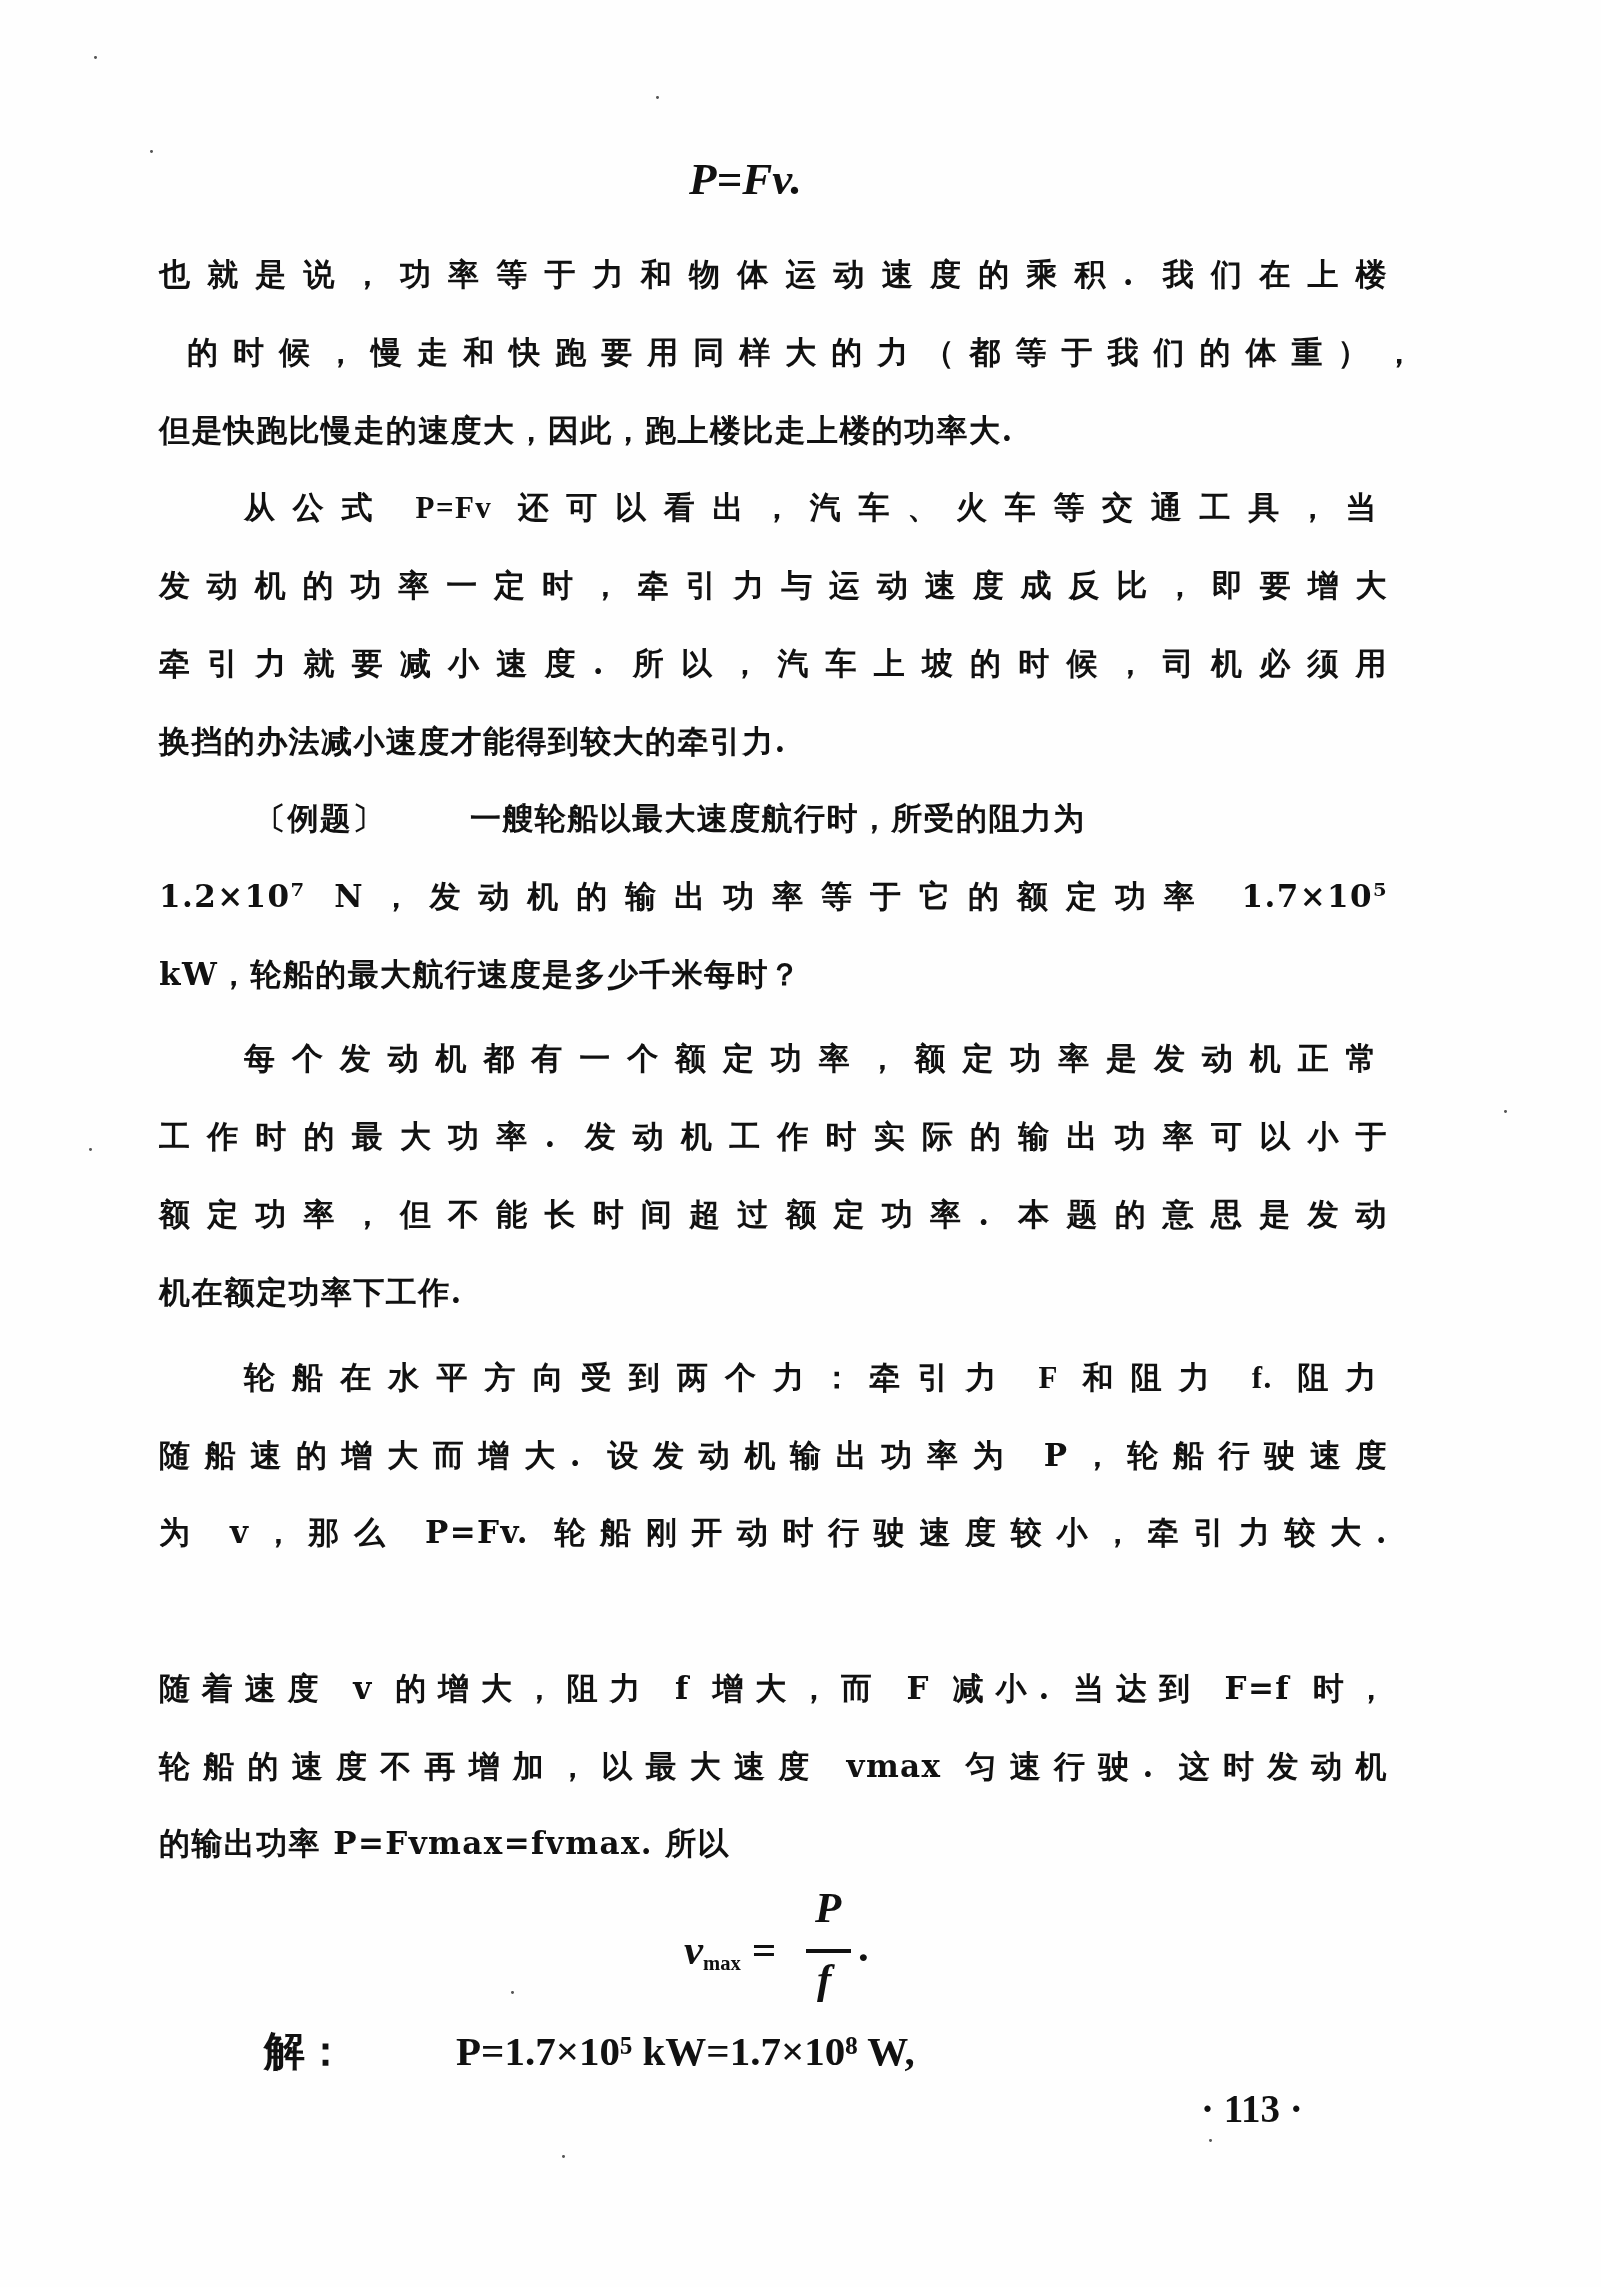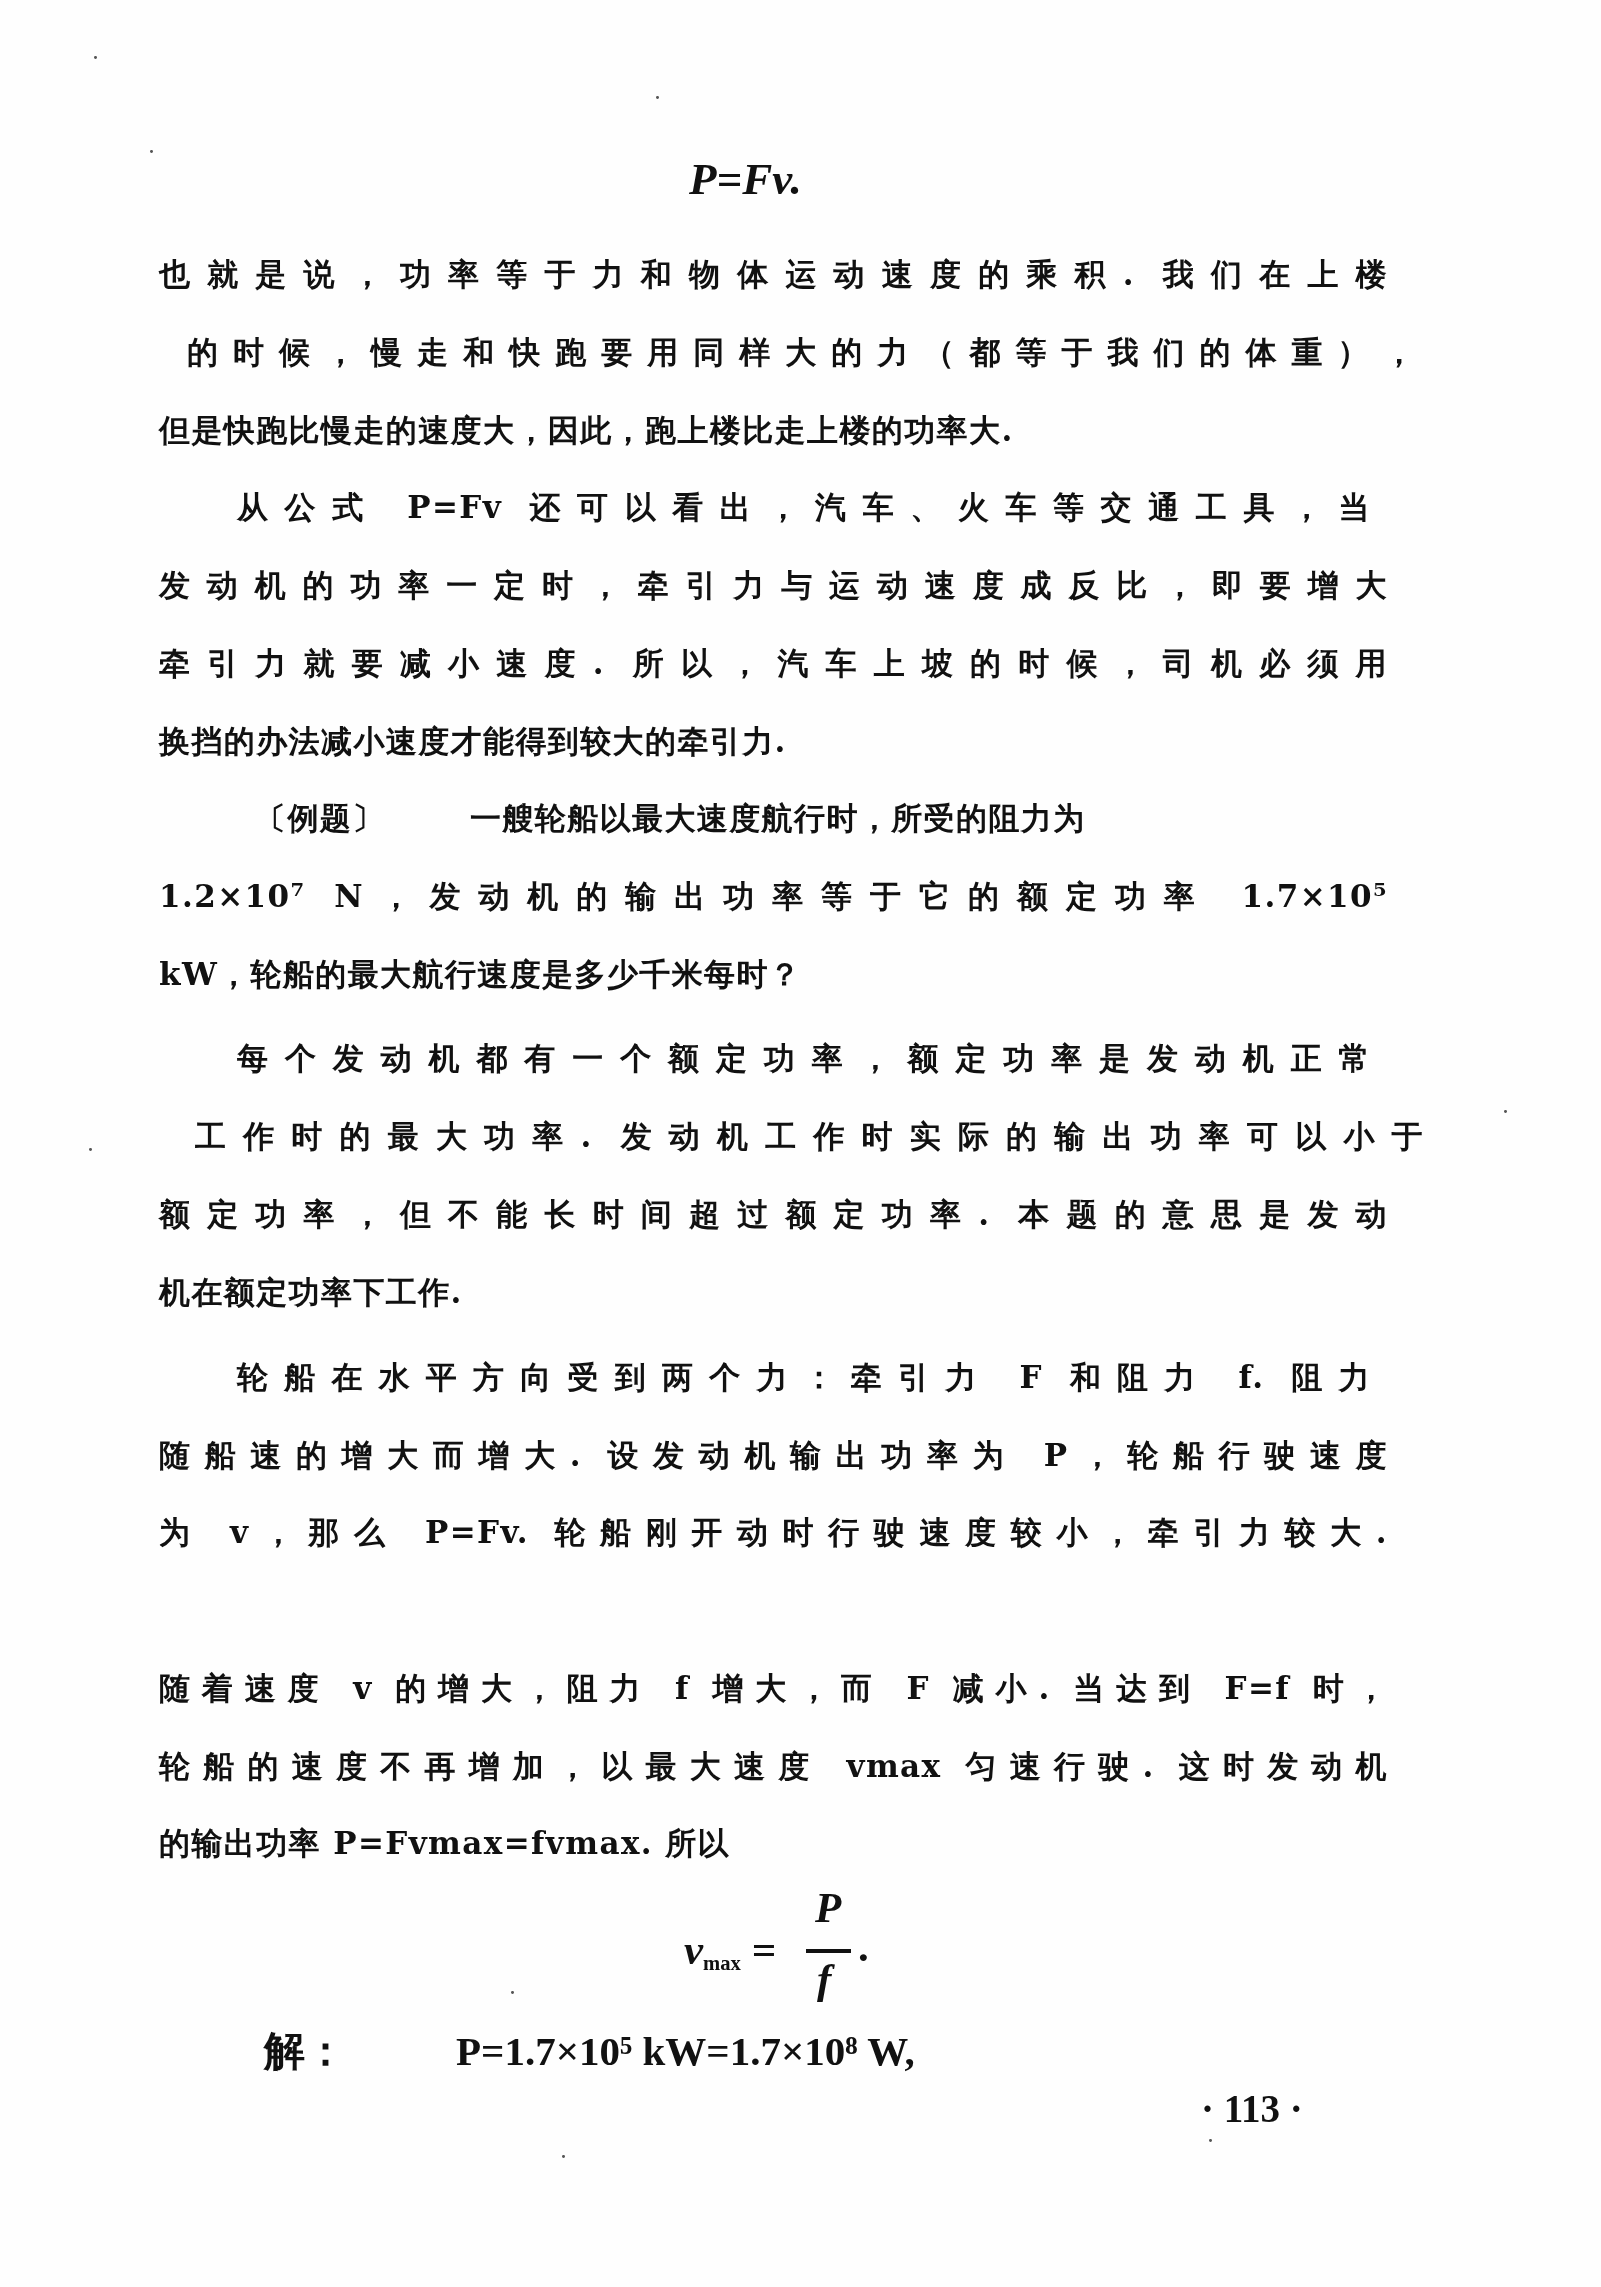--- a/index.html
+++ b/index.html
@@ -31,22 +31,23 @@
     font-weight: bold;
     white-space: nowrap;
     letter-spacing: 1.4px;
     text-align: justify;
     text-align-last: justify;
   }
   .line.last {
     text-align-last: left;
   }
   .line.indent {
-    left: 237px;
+    left: 244px;
     width: 1134px;
+    font-family: Liberation Serif, serif;
   }
   .formula {
     position: absolute;
     font-family: "Liberation Serif", "DejaVu Serif", serif;
     font-weight: bold;
     font-style: italic;
     font-size: 45px;
     white-space: nowrap;
   }
   .num {
@@ -144,21 +145,21 @@
   <div class="line" style="top:626px;">牵引力就要减小速度. 所以，汽车上坡的时候，司机必须用</div>
   <div class="line last" style="top:704px;">换挡的办法减小速度才能得到较大的牵引力.</div>
 
   <div class="line" style="top:781px; left:255px; width:1134px; text-align-last:left;">
     <span style="display:inline-block; width:215px;">〔例题〕</span><span>一艘轮船以最大速度航行时，所受的阻力为</span>
   </div>
   <div class="line" style="top:859px;">1.2×10⁷ N，发动机的输出功率等于它的额定功率 1.7×10⁵</div>
   <div class="line last" style="top:937px;">kW，轮船的最大航行速度是多少千米每时？</div>
 
   <div class="line indent" style="top:1021px;">每个发动机都有一个额定功率，额定功率是发动机正常</div>
-  <div class="line" style="top:1099px;margin-left:36px;">工作时的最大功率. 发动机工作时实际的输出功率可以小于</div>
+  <div class="line" style="top:1099px;">工作时的最大功率. 发动机工作时实际的输出功率可以小于</div>
   <div class="line" style="top:1177px;">额定功率，但不能长时间超过额定功率. 本题的意思是发动</div>
   <div class="line last" style="top:1255px;">机在额定功率下工作.</div>
 
   <div class="line indent" style="top:1340px;">轮船在水平方向受到两个力：牵引力 F 和阻力 f. 阻力</div>
   <div class="line" style="top:1418px;">随船速的增大而增大. 设发动机输出功率为 P，轮船行驶速度</div>
   <div class="line" style="top:1495px;">为 v，那么 P=Fv. 轮船刚开动时行驶速度较小，牵引力较大.</div>
   <div class="line" style="top:1651px;">随着速度 v 的增大，阻力 f 增大，而 F 减小. 当达到 F=f 时，</div>
   <div class="line" style="top:1729px;">轮船的速度不再增加，以最大速度 vmax 匀速行驶. 这时发动机</div>
   <div class="line last" style="top:1806px;">的输出功率 P=Fvmax=fvmax. 所以</div>
 

